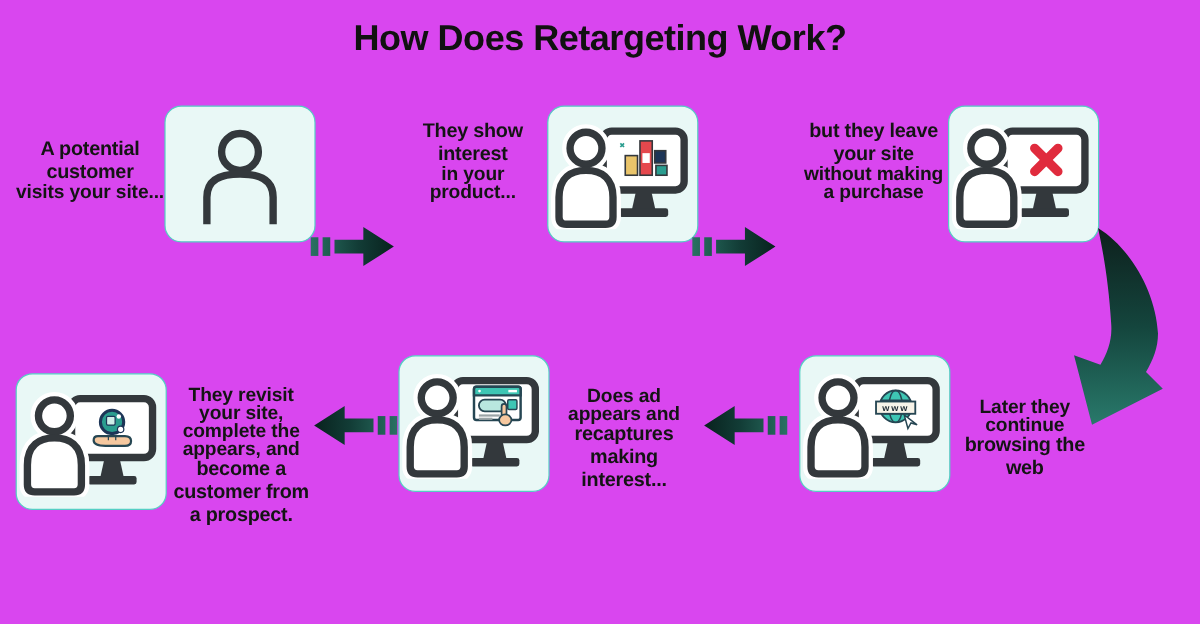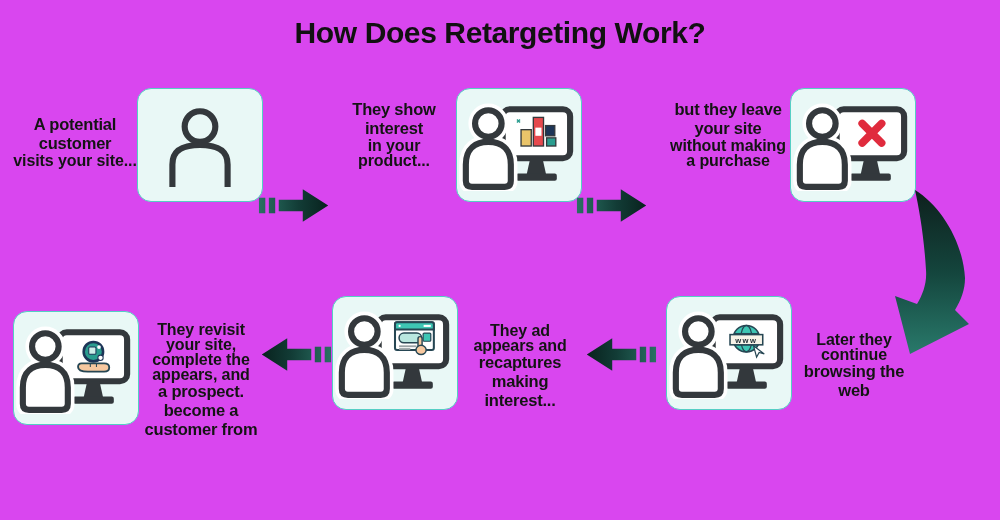--- a/index.html
+++ b/index.html
@@ -179,21 +179,21 @@
           <circle cx="30" cy="24" r="13"></circle>
           <path d="M8,80 Q8,86 14,86 H46 Q52,86 52,80 V64 C52,48 42,42 30,42 C18,42 8,48 8,64 Z"></path>
         </g>
         <g stroke="#33383c" stroke-width="6" fill="#ffffff" stroke-linejoin="round">
           <circle cx="30" cy="24" r="13"></circle>
           <path d="M8,80 Q8,86 14,86 H46 Q52,86 52,80 V64 C52,48 42,42 30,42 C18,42 8,48 8,64 Z"></path>
         </g>
       </svg>
     </div>
     <div class="cap">
-      <div class="cap-small">They ad appears and</div>
+      <div class="cap-small">Does ad appears and</div>
       <div class="cap-big">recaptures making interest...</div>
     </div>
   </div>
 
   <div class="step bottom col1">
     <div class="box">
       <svg width="124" height="92" viewBox="0 0 120 90">
         <rect x="44" y="10" width="66" height="48" rx="7" fill="#ffffff" stroke="#33383c" stroke-width="6"></rect>
         <g>
           <circle cx="77" cy="29" r="9.5" fill="#2a9d8f" stroke="#1d3557" stroke-width="2.5"></circle>
@@ -212,22 +212,22 @@
         </g>
         <g stroke="#33383c" stroke-width="6" fill="#ffffff" stroke-linejoin="round">
           <circle cx="30" cy="24" r="13"></circle>
           <path d="M8,80 Q8,86 14,86 H46 Q52,86 52,80 V64 C52,48 42,42 30,42 C18,42 8,48 8,64 Z"></path>
         </g>
       </svg>
     </div>
     <div class="cap">
       <div class="cap-small">They revisit your site,</div>
       <div class="cap-small">complete the appears, and</div>
+      <div class="cap-big">become a customer from</div>
       <div class="cap-big">a prospect.</div>
-      <div class="cap-big">become a customer from</div>
     </div>
   </div>
 
   <svg class="arrow" style="left:258px;top:185px" width="74" height="41" viewBox="0 0 104 58">
     <rect x="1" y="18" width="9" height="22" fill="url(#agrad)"></rect>
     <rect x="15" y="18" width="9" height="22" fill="url(#agrad)"></rect>
     <path d="M29,21 H63 V6 L99,29 L63,52 V37 H29 Z" fill="url(#agrad)"></path>
   </svg>
 
   <svg class="arrow" style="left:576px;top:185px" width="74" height="41" viewBox="0 0 104 58">

